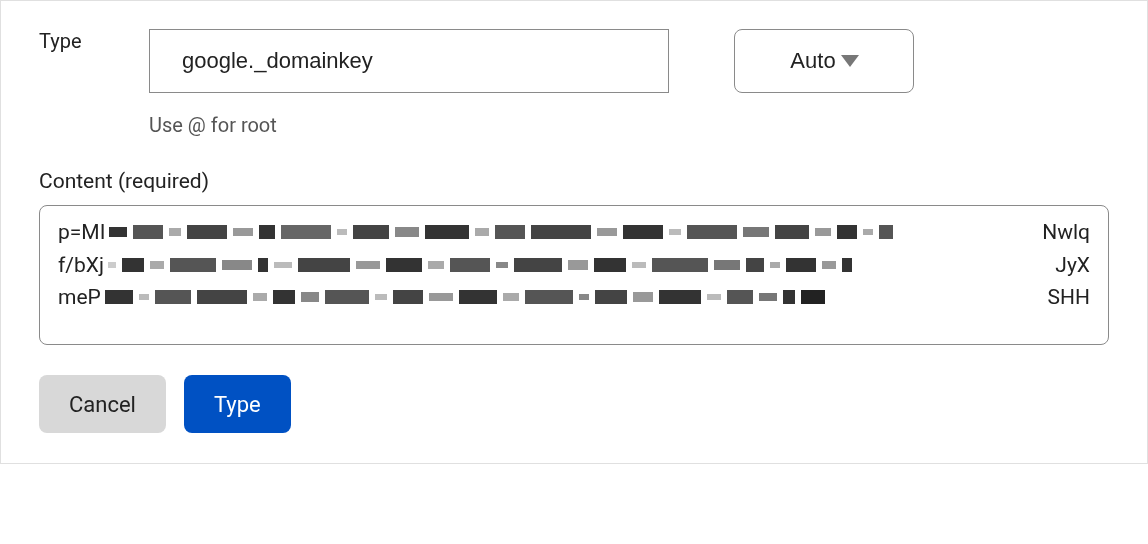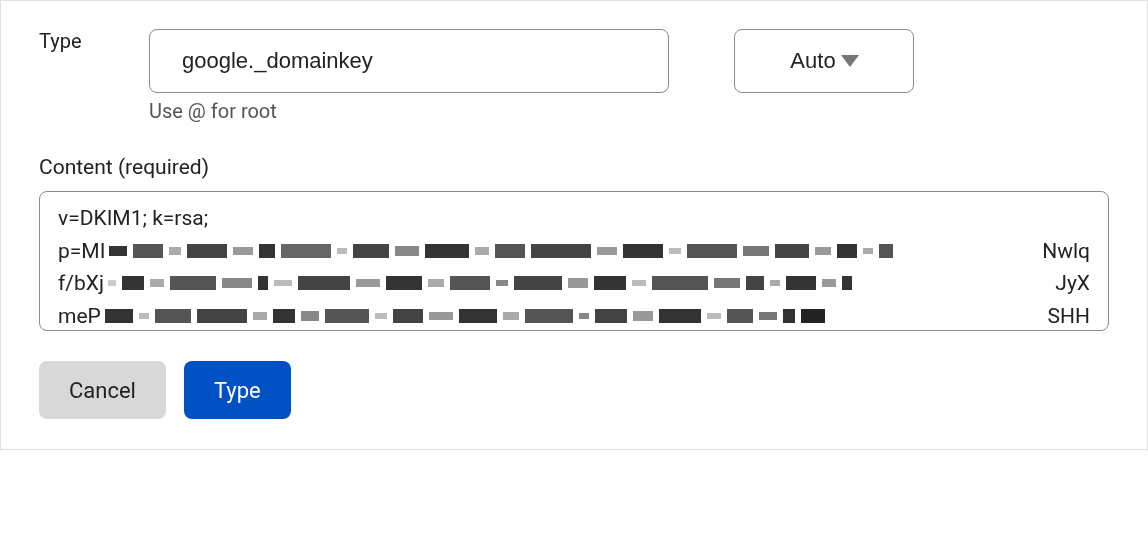--- a/index.html
+++ b/index.html
@@ -43,30 +43,30 @@
       font-size: 22px;
       font-weight: 700;
       color: #000;
       height: 64px;
       line-height: 64px;
     }
     .text-input {
       width: 520px;
       height: 64px;
       border: 1.5px solid #8a8a8a;
-      border-radius: 8px;
+      border-radius: 0;
       padding: 0 32px;
       font-size: 22px;
       color: #222;
       background: #fff;
     }
     .help-text {
       font-size: 20px;
       color: #555;
-      margin-top: 6px;
+      margin-top: 20px;
     }
     .select-wrap {
       position: relative;
       width: 180px;
     }
     .select-input {
       width: 180px;
       height: 64px;
       border: 1.5px solid #8a8a8a;
       border-radius: 8px;
@@ -171,23 +171,20 @@
         <svg class="chevron" width="18" height="12" viewBox="0 0 18 12">
           <polygon points="0,0 18,0 9,12" fill="#777"></polygon>
         </svg>
       </div>
     </div>
   </div>
 
   <div class="content-block">
     <div class="content-label">Content (required)</div>
     <div class="content-box">
-      <div class="content-line">
-        <span>v=DKIM1; k=rsa;</span>
-      </div>
       <div class="content-line">
         <span>p=MI</span>
         <span class="blur-strip">
           <span style="width:18px;background:#333;height:10px"></span>
             <span style="width:30px;background:#555"></span>
             <span style="width:12px;background:#aaa;height:8px"></span>
             <span style="width:40px;background:#444"></span>
             <span style="width:20px;background:#999;height:8px"></span>
             <span style="width:16px;background:#333"></span>
             <span style="width:50px;background:#666"></span>

